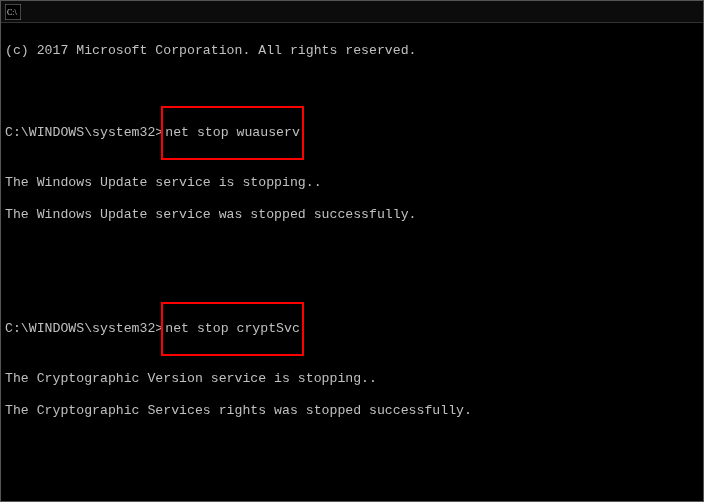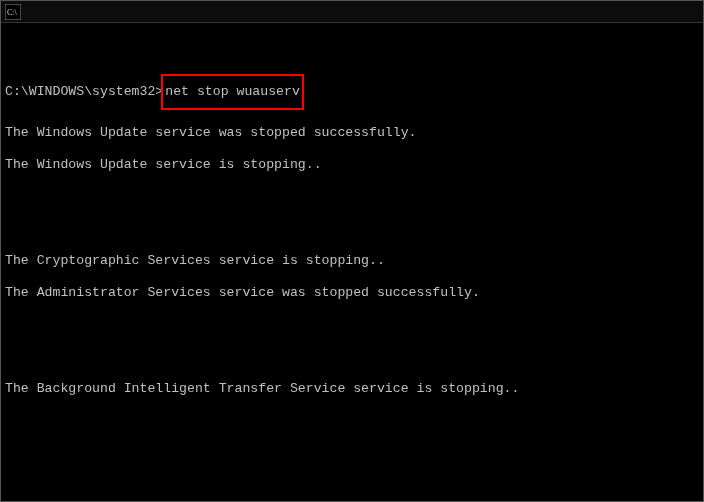--- a/index.html
+++ b/index.html
@@ -33,46 +33,48 @@
   .terminal {
     padding: 4px 4px;
     color: #c0c0c0;
     font-size: 13.2px;
     line-height: 16px;
     white-space: pre;
   }
   .line { display: block; min-height: 16px; }
   .hl {
     border: 2px solid #ff0000;
-    padding: 8px 2px;
+    padding: 17px 2px;
     margin: -1px -2px;
     display: inline-block;
   }
 </style>
 </head>
 <body>
 
 <div class="titlebar">
   <span class="icon">
     <svg width="16" height="16" viewBox="0 0 16 16">
       <rect x="0" y="0" width="16" height="16" fill="#000" stroke="#888" stroke-width="1"></rect>
       <text x="2" y="11" font-size="8" fill="#ccc" font-family="Consolas">C:\</text>
     </svg>
   </span>
 </div>
 
 <div class="terminal">
+<span class="line">(c) 2017 Microsoft Corporation. All rights reserved.</span>
 <span class="line"></span>
 <span class="line"><span>C:\WINDOWS\system32&gt;</span><span class="hl">net stop wuauserv</span></span>
+<span class="line">The Windows Update service is stopping..</span>
 <span class="line">The Windows Update service was stopped successfully.</span>
-<span class="line">The Windows Update service is stopping..</span>
 <span class="line"></span>
 <span class="line"></span>
-<span class="line">The Cryptographic Services service is stopping..</span>
-<span class="line">The Administrator Services service was stopped successfully.</span>
+<span class="line"><span>C:\WINDOWS\system32&gt;</span><span class="hl">net stop cryptSvc</span></span>
+<span class="line">The Cryptographic Version service is stopping..</span>
+<span class="line">The Cryptographic Services rights was stopped successfully.</span>
 <span class="line"></span>
 <span class="line"></span>
 <span class="line">The Background Intelligent Transfer Service service is stopping..</span>
 
 
 
 
 
 
 

